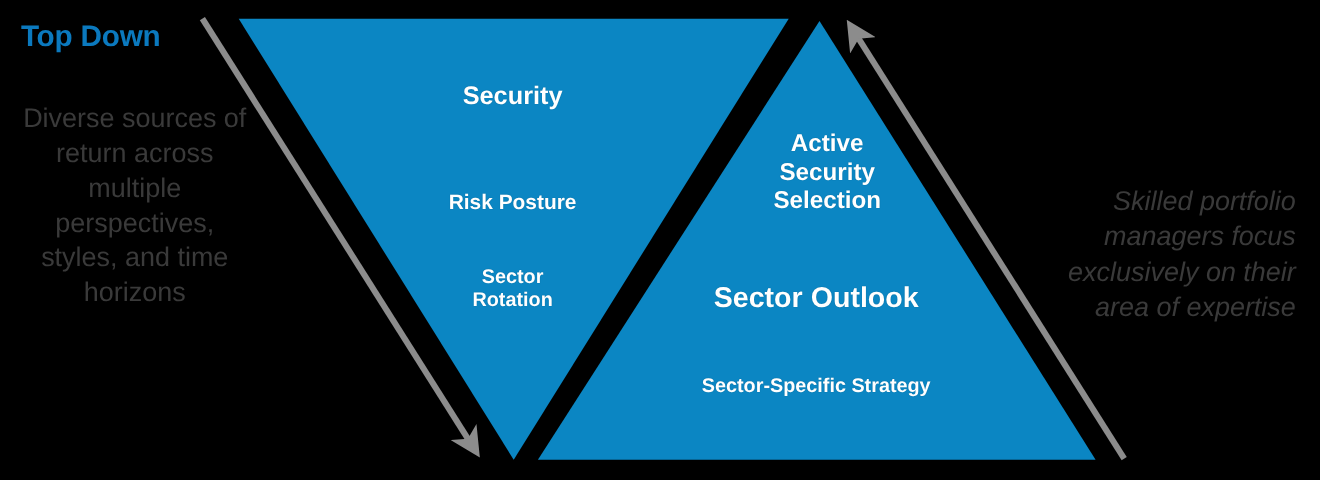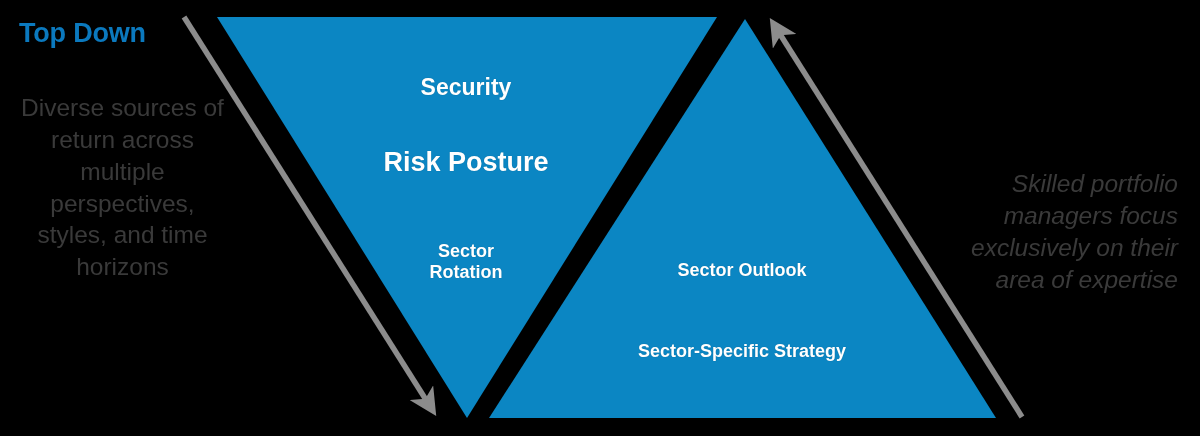--- a/index.html
+++ b/index.html
@@ -73,26 +73,26 @@
     font-weight: bold;
     text-align: center;
     line-height: 1.16;
     white-space: pre-line;
     transform: translate(-50%, -50%);
     text-shadow: 0 0 1px rgba(0,0,0,0.25);
   }
 
   
   #tl-duration     { left: 466px; top: 87px;  font-size: 23px; }
-  #tl-risk-posture { left: 466px; top: 163px; font-size: 27px; }
+  #tl-risk-posture { left: 466px; top: 185px; font-size: 19px; }
   #tl-sector-rot   { left: 466px; top: 262px; font-size: 18px; }
 
   
   #tr-active-sec   { left: 752px; top: 156px; font-size: 22px; }
-  #tr-sector-out   { left: 742px; top: 270px; font-size: 18px; }
+  #tr-sector-out   { left: 742px; top: 270px; font-size: 26px; }
   #tr-sector-spec  { left: 742px; top: 351px; font-size: 18px; }
 </style>
 </head>
 <body>
 
 <div id="stage">
 
   <svg id="shapes" viewBox="0 0 1200 436">
     <defs>
       <marker id="arrowhead-dr" markerWidth="5" markerHeight="5" refX="2.2" refY="2.5" orient="auto" markerUnits="strokeWidth">
@@ -120,18 +120,21 @@
 
   <div class="side-copy" id="copy-right">Skilled portfolio managers focus exclusively on their area of expertise</div>
 
   <div class="tri-label" id="tl-duration">Security</div>
 
   <div class="tri-label" id="tl-risk-posture">Risk Posture</div>
 
   <div class="tri-label" id="tl-sector-rot">Sector
 Rotation</div>
 
+  <div class="tri-label" id="tr-active-sec">Active
+Security
+Selection</div>
 
   <div class="tri-label" id="tr-sector-out">Sector Outlook</div>
 
   <div class="tri-label" id="tr-sector-spec">Sector-Specific Strategy</div>
 
 </div>
 
 </body></html>

